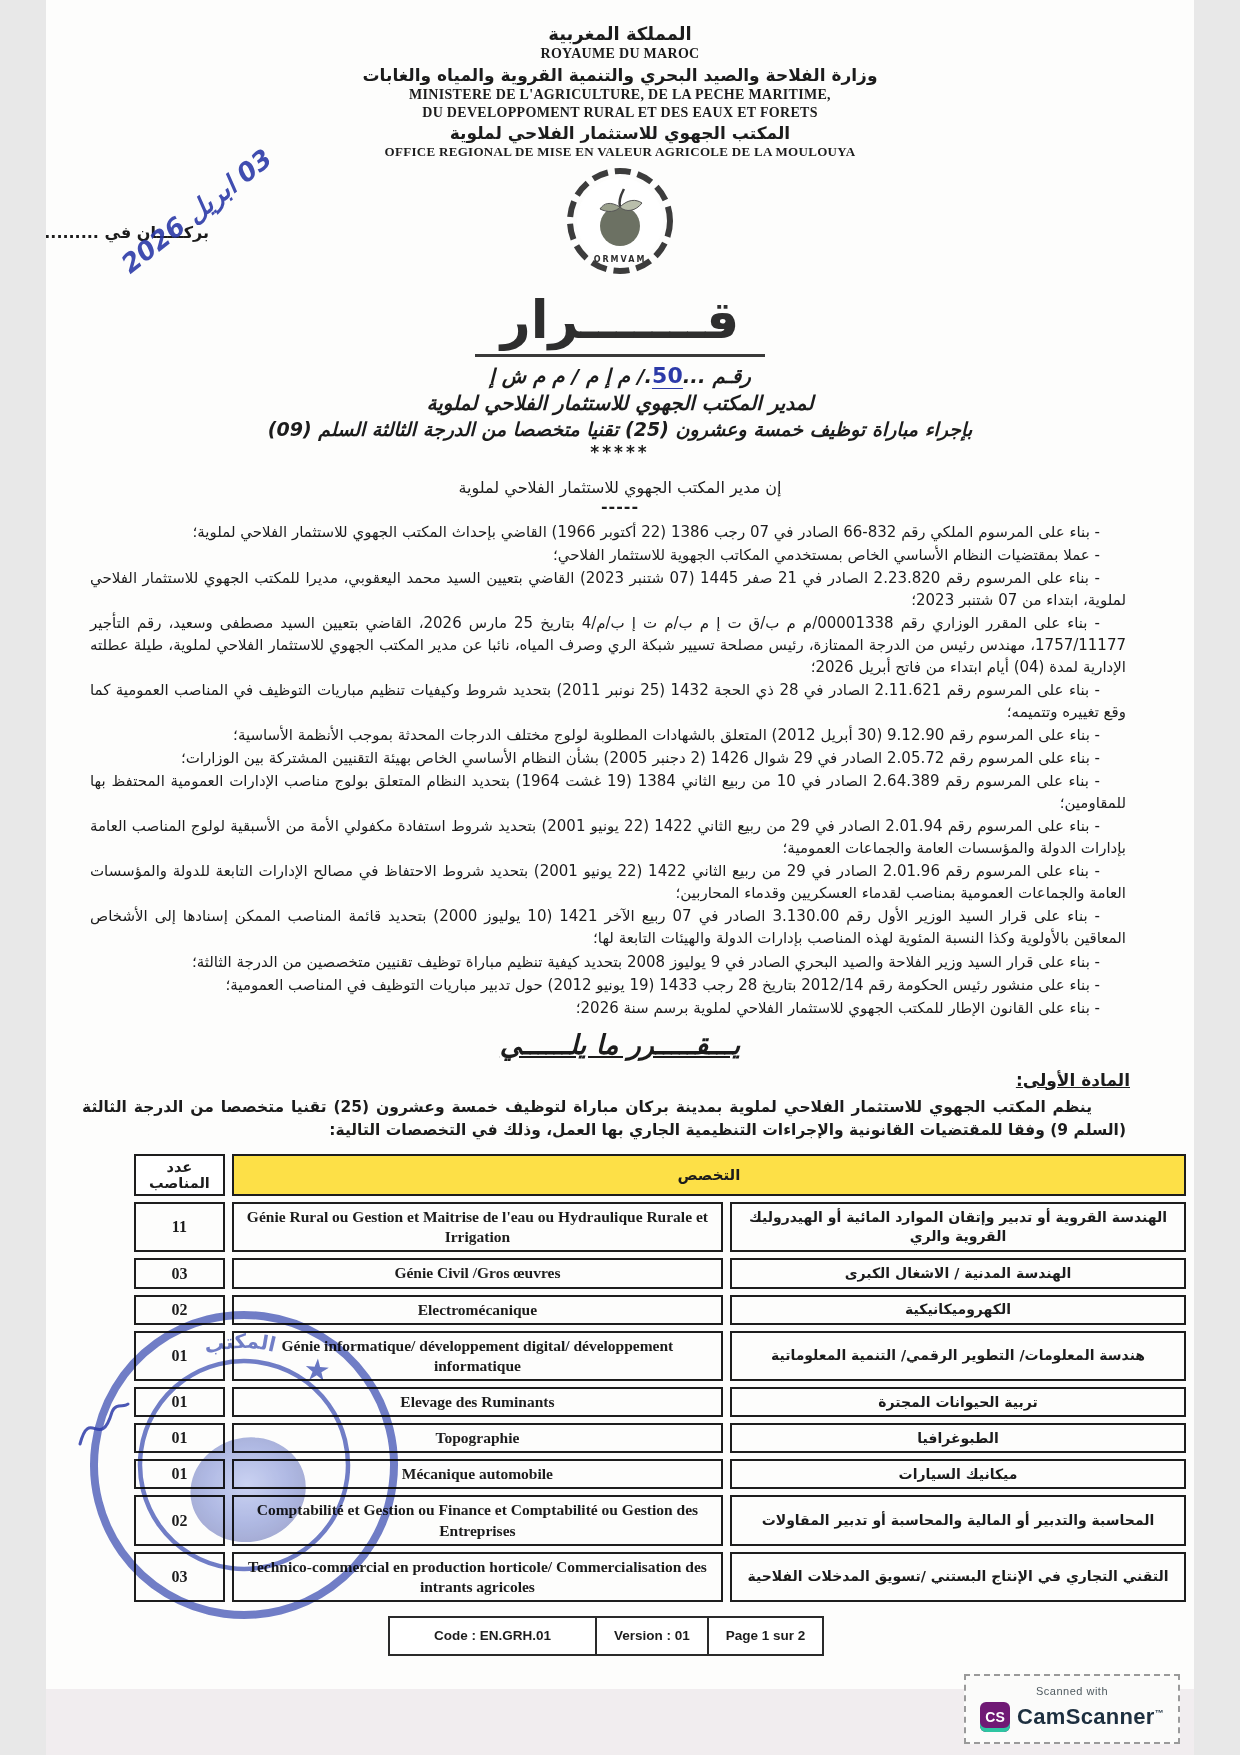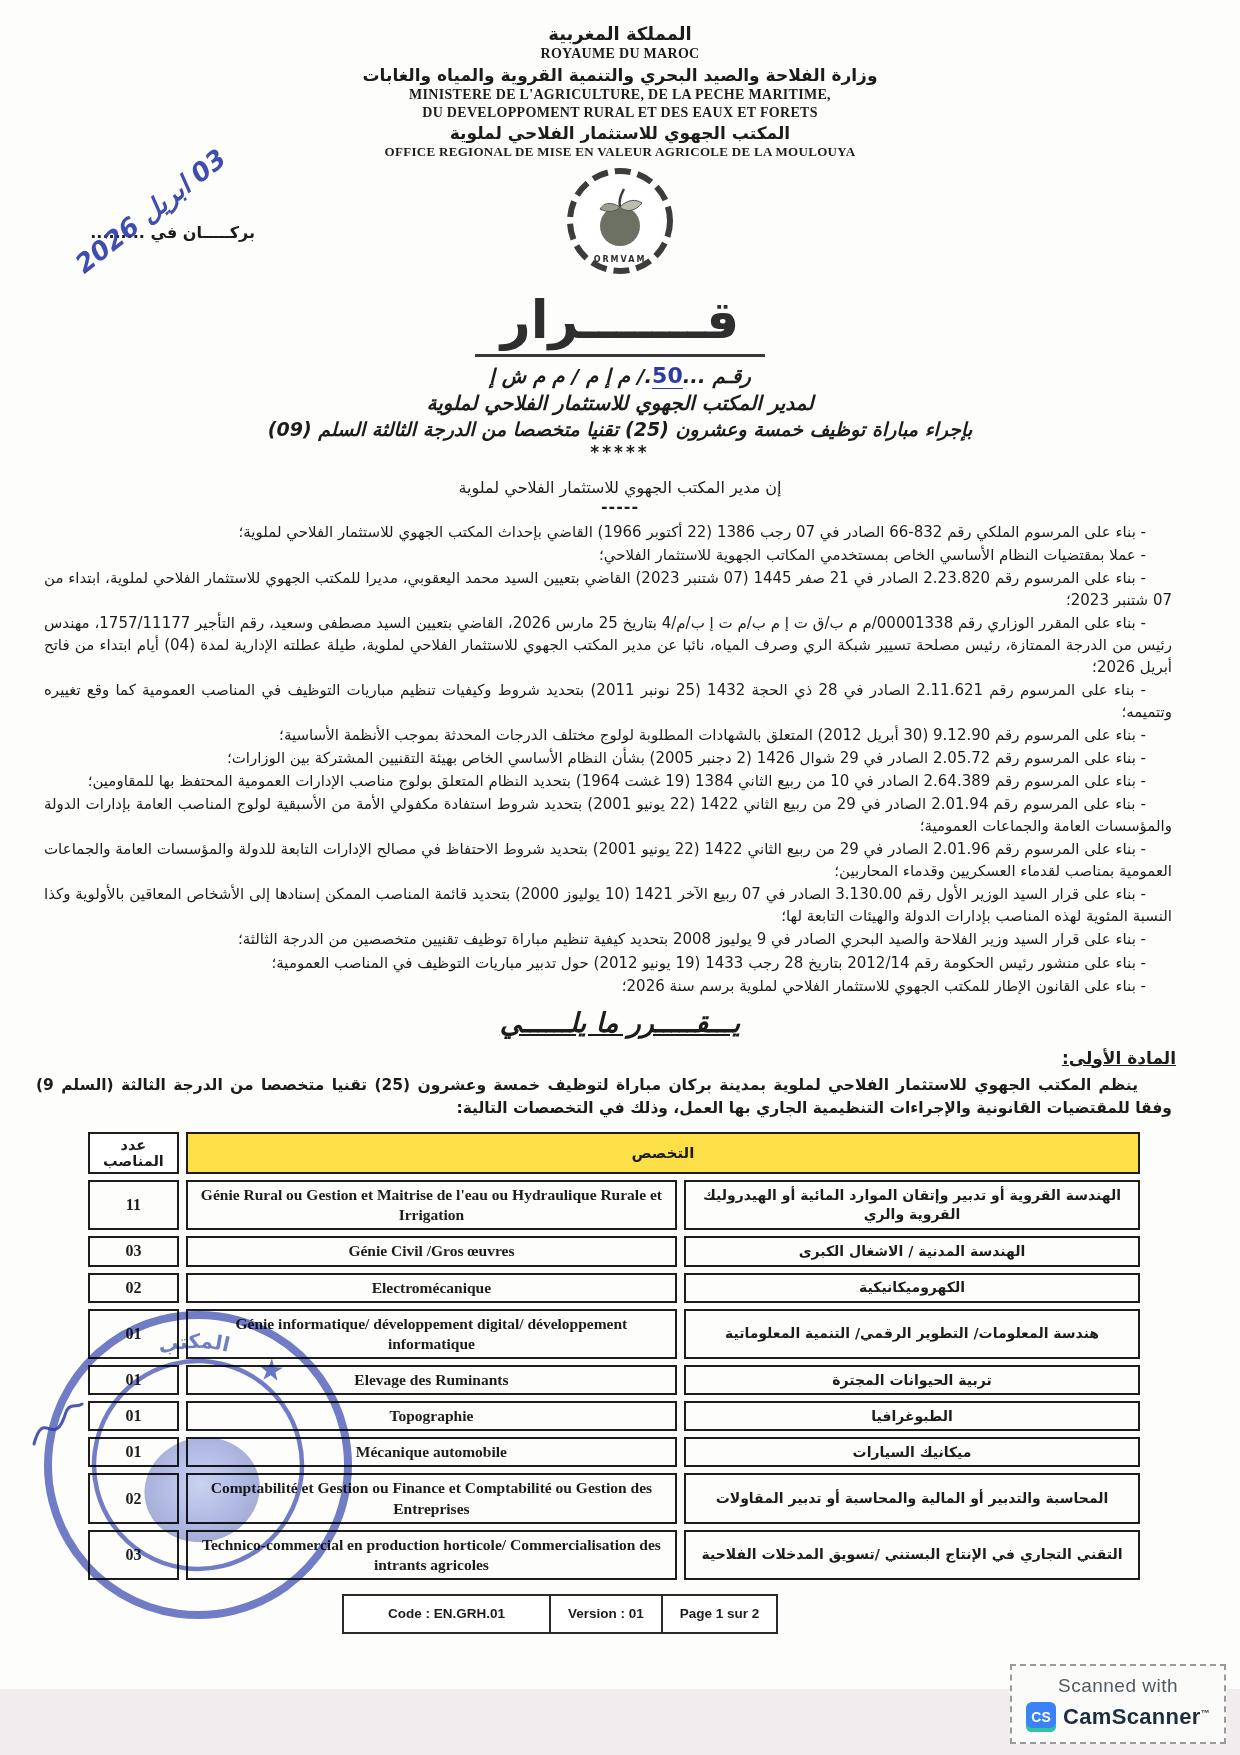--- a/index.html
+++ b/index.html
@@ -1,17 +1,17 @@
 <!DOCTYPE html>
 <html lang="ar"><head>
 <meta charset="utf-8">
 <style>
   html,body{margin:0;padding:0;background:#e8e8e8;}
   .page{
-    position:relative;width:1240px;height:1755px;margin:0 auto;
+    position:relative;width:1148px;height:1755px;margin:0 auto;
     background:#fdfdfc;overflow:hidden;
     font-family:"DejaVu Sans",sans-serif;color:#1c1c1c;
   }
   
   .doc-header{padding-top:22px;text-align:center;line-height:1.3;}
   .h-ar{font-weight:bold;font-size:17px;direction:rtl;}
   .h-ar.big{font-size:18px;}
   .h-fr{font-family:"Liberation Serif",serif;font-weight:bold;font-size:14px;letter-spacing:.3px;}
   .h-fr.small{font-size:13px;}
 
@@ -98,24 +98,24 @@
   .squiggle{position:absolute;left:28px;top:1398px;}
 
   
   .scan-band{position:absolute;left:0;right:0;bottom:0;height:66px;background:#f1edef;}
   .cam-badge{
     position:absolute;right:14px;bottom:11px;width:196px;
     border:2px dashed #9a9a9a;background:#fbfbfa;
     padding:9px 8px 10px;text-align:center;
     font-family:"Liberation Sans",sans-serif;
   }
-  .cam-line1{color:#4f5a60;font-size:19px;letter-spacing:.5px;}
+  .cam-line1{color:#4f5a60;font-size:11px;letter-spacing:.5px;}
   .cam-line2{display:flex;align-items:center;justify-content:center;gap:7px;margin-top:5px;}
   .cs-icon{
-    width:30px;height:30px;border-radius:6px;background:#3b82f6;
+    width:30px;height:30px;border-radius:6px;background:#701a75;
     color:#fff;font-weight:bold;font-size:14px;display:flex;align-items:center;justify-content:center;
     box-shadow:0 -4px 0 0 #2ec5a2 inset;
   }
   .cam-name{color:#1d2f3f;font-weight:bold;font-size:22px;letter-spacing:.3px;}
   .tm{font-size:9px;vertical-align:super;color:#1d2f3f;}
 </style>
 </head>
 <body>
 
 <div class="page">

